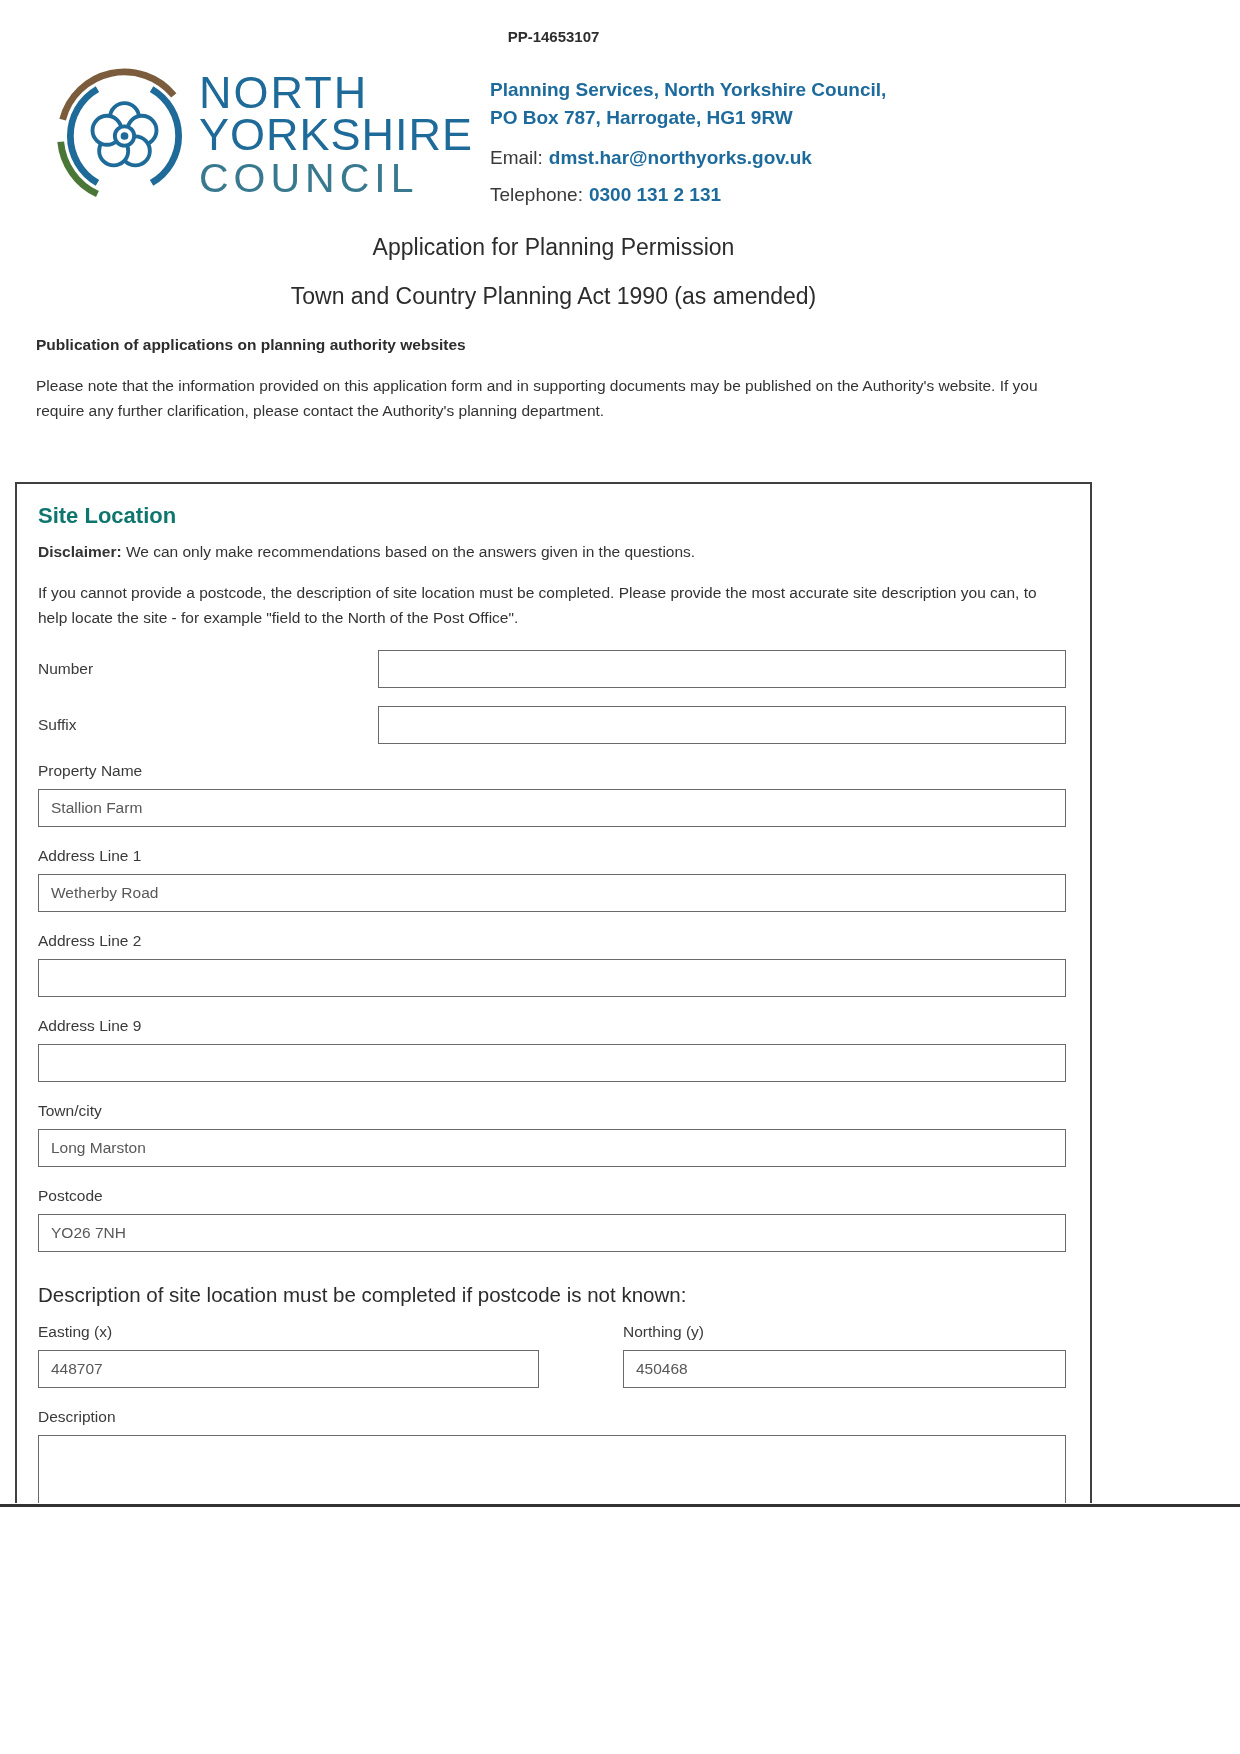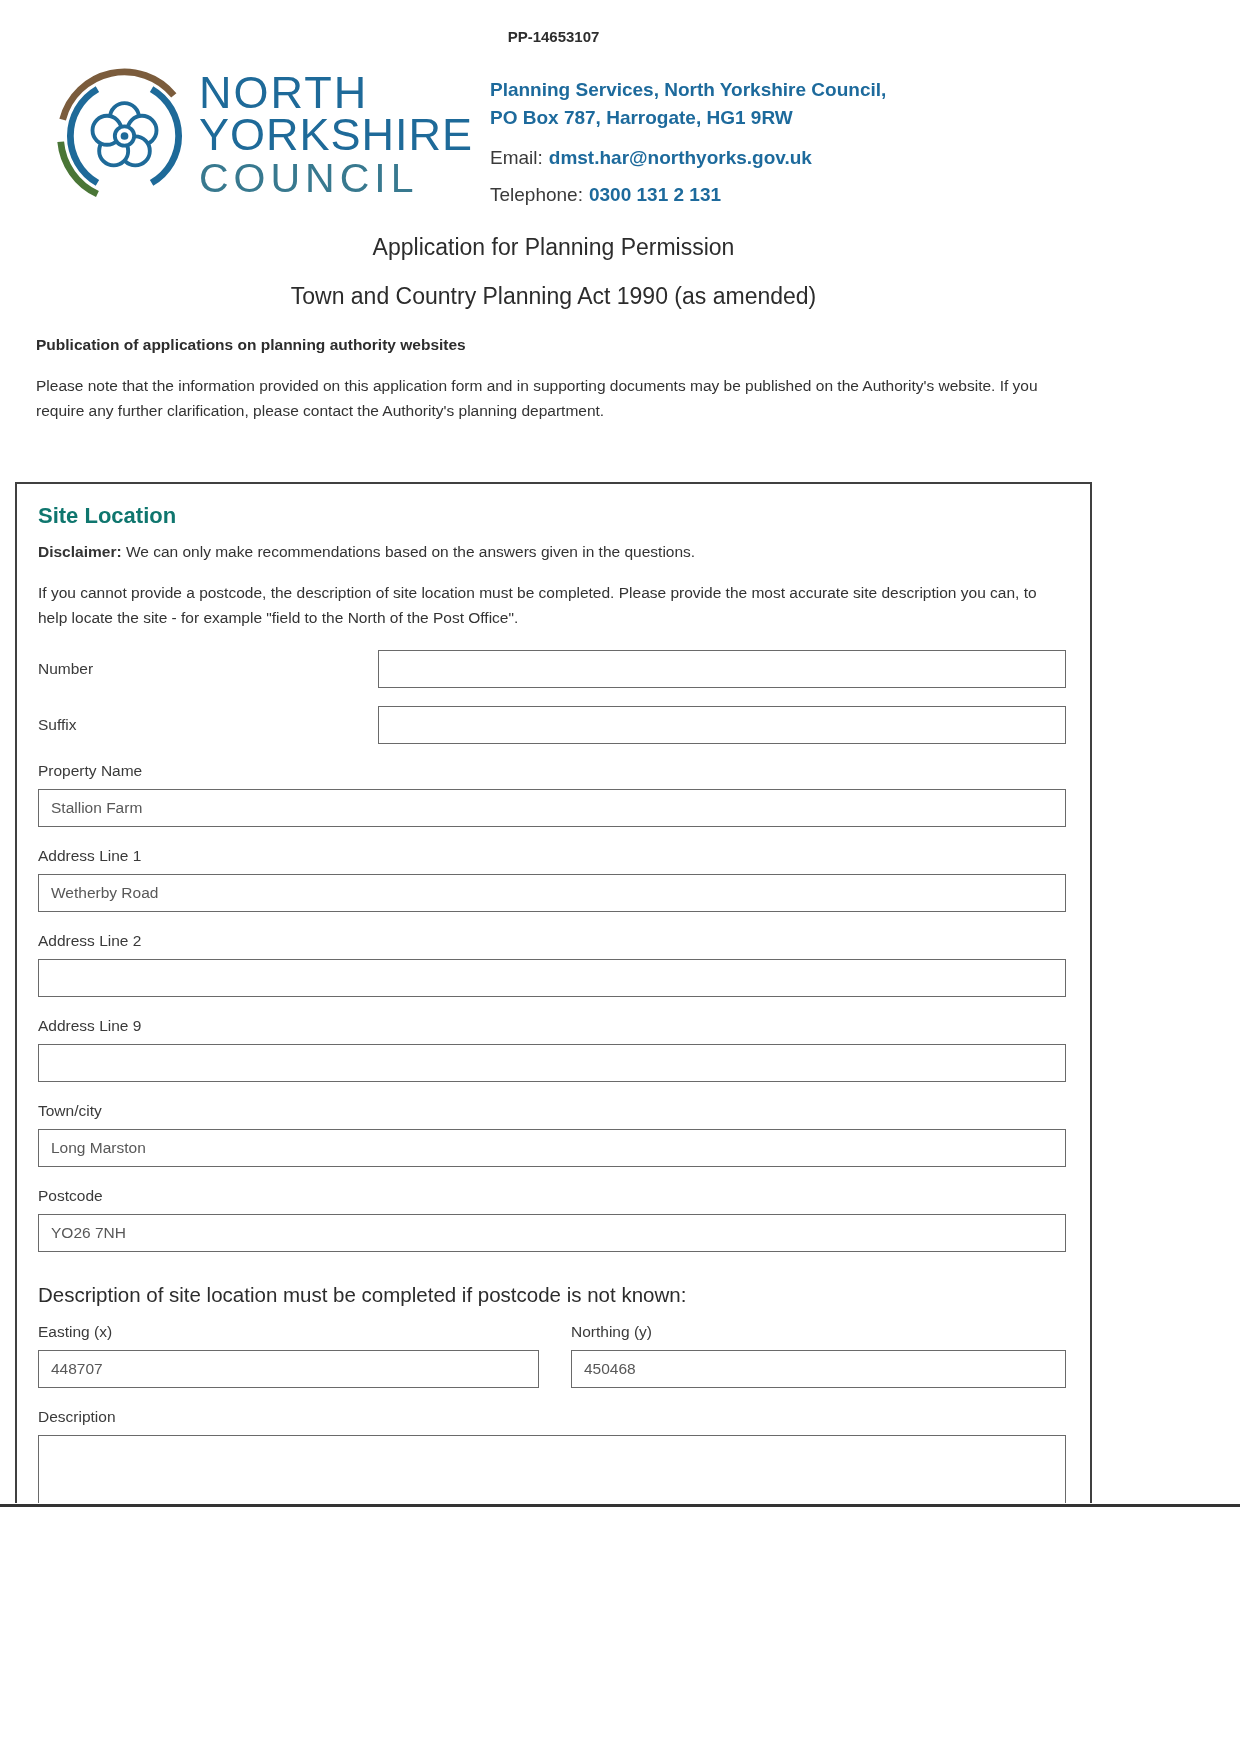--- a/index.html
+++ b/index.html
@@ -51,23 +51,23 @@
     font-family: "Liberation Sans", sans-serif; font-size: 15.5px; color: #585858;
     padding: 0 12px; border-radius: 0; outline: none;
   }
   textarea.f-textarea { height: 90px; padding: 8px 12px; resize: none; }
   .inline-field { display: flex; align-items: center; margin-bottom: 18px; }
   .inline-field.last { margin-bottom: 17px; }
   .inline-field label.f-label { width: 340px; flex: 0 0 340px; margin-bottom: 0; }
   .inline-field input.f-input { flex: 1; width: auto; }
   .stack { margin-bottom: 19px; }
   .desc-heading { font-size: 20.5px; font-weight: 400; color: #2c2c2c; margin: 30px 0 14px 0; line-height: 26px; }
-  .coords { display: flex; gap: 32px; margin-bottom: 19px; }
+  .coords { display: flex; gap: 40px; margin-bottom: 19px; }
   .coords .col1 { width: 501px; flex: 0 0 501px; }
-  .coords .col2 { flex: 1; }
+  .coords .col2 { flex: 1; margin-left: 44px; }
   .footer-rule { position: absolute; top: 1504px; left: 0; width: 1240px; border-top: 3px solid #333333; }
   .footer-text { position: absolute; top: 1516px; left: 15px; width: 1096px; text-align: center;
     font-size: 17.5px; color: #2d2d2d; }
 </style>
 </head>
 <body>
 
 <div class="page">
 
   <div class="ref">PP-14653107</div>

